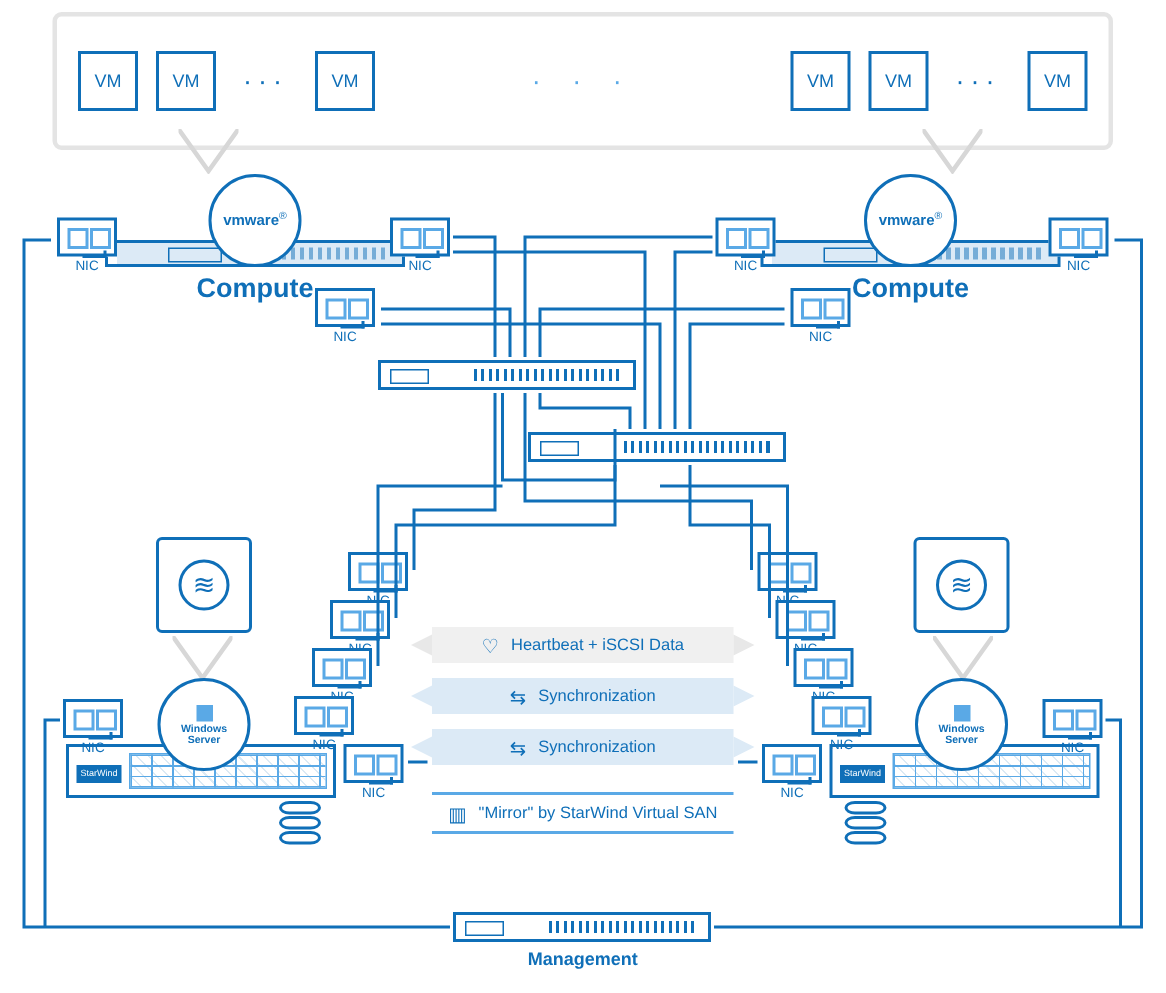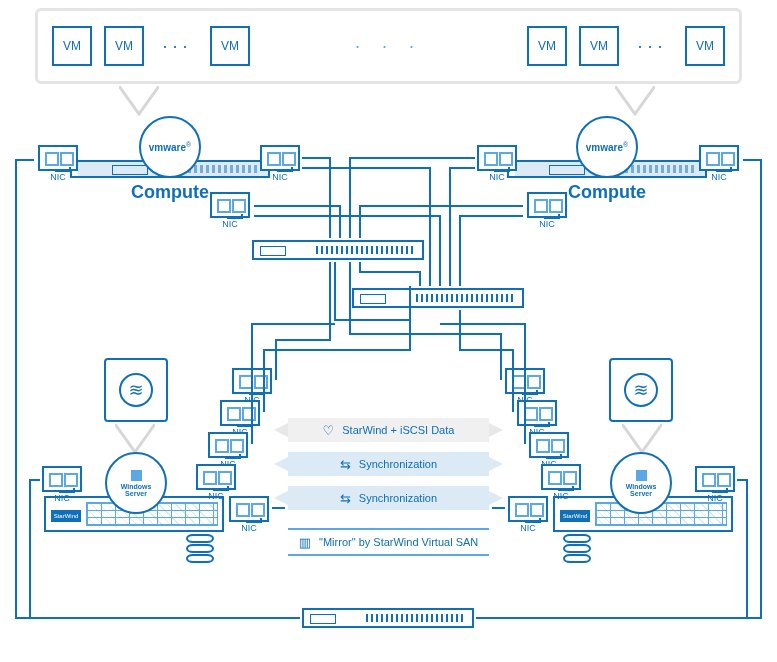--- a/index.html
+++ b/index.html
@@ -7,21 +7,21 @@
     --blue-light:#5aa9e6;
     --blue-soft:#dceaf6;
     --grey:#cccccc;
     --grey-light:#e4e4e4;
   }
   *{box-sizing:border-box;}
   body{margin:0;font-family:"Segoe UI",Arial,sans-serif;font-size:11px;color:var(--blue);background:#fff;}
   .canvas{position:relative;width:777px;height:662px;margin:0 auto;background:#fff;overflow:hidden;}
 
   
-  .vm-cloud{position:absolute;left:35px;right:35px;top:8px;height:76px;border:3px solid var(--grey-light);border-radius:6px;background:#fff;display:flex;align-items:center;padding:10px 14px;}
+  .vm-cloud{position:absolute;left:35px;right:35px;top:8px;height:92px;border:3px solid var(--grey-light);border-radius:6px;background:#fff;display:flex;align-items:center;padding:10px 14px;}
   .vm-group{display:flex;gap:12px;align-items:center;}
   .vm-box{width:40px;height:40px;border:2px solid var(--blue);display:flex;align-items:center;justify-content:center;font-size:12px;color:var(--blue);font-weight:500;}
   .dots{font-size:18px;letter-spacing:4px;color:var(--blue);padding:0 6px;}
   .big-dots{flex:1;text-align:center;font-size:18px;letter-spacing:8px;color:var(--blue-light);}
 
   
   .funnel{position:absolute;width:40px;height:30px;}
   .funnel svg{width:100%;height:100%;}
 
   
@@ -289,41 +289,42 @@
   </div>
   <div class="disks" style="right:186px;top:534px">
     <div class="disk"></div>
       <div class="disk"></div>
       <div class="disk"></div>
   </div>
 
   <div class="bar heart gr" style="top:418px;background:#f0f0f0">
     <span class="arrow-l"></span>
       <span class="icon">♡</span>
-    <span>StarWind + iSCSI Data</span>
+    <span>Heartbeat + iSCSI Data</span>
       <span class="arrow-r"></span>
   </div>
   <div class="bar sync bl" style="top:452px">
     <span class="arrow-l"></span>
       <span class="icon">⇆</span>
     <span>Synchronization</span>
       <span class="arrow-r"></span>
   </div>
   <div class="bar sync bl" style="top:486px">
     <span class="arrow-l"></span>
       <span class="icon">⇆</span>
     <span>Synchronization</span>
       <span class="arrow-r"></span>
   </div>
   <div class="bar ln" style="top:528px;height:28px">
     <span class="icon">▥</span>
     <span>"Mirror" by StarWind Virtual SAN</span>
   </div>
 
   <div class="switch" style="left:302px;top:608px"></div>
+  <div class="mgmt-lbl" style="top:632px">Management</div>
 
   <svg class="lines" viewBox="0 0 777 662">
 
     <polyline points="302,158 330,158 330,238"></polyline>
     <polyline points="254,206 340,206 340,238"></polyline>
     <polyline points="302,168 430,168 430,286"></polyline>
     <polyline points="254,216 440,216 440,286"></polyline>
 
     <polyline points="475,158 350,158 350,238"></polyline>
     <polyline points="523,206 360,206 360,238"></polyline>

